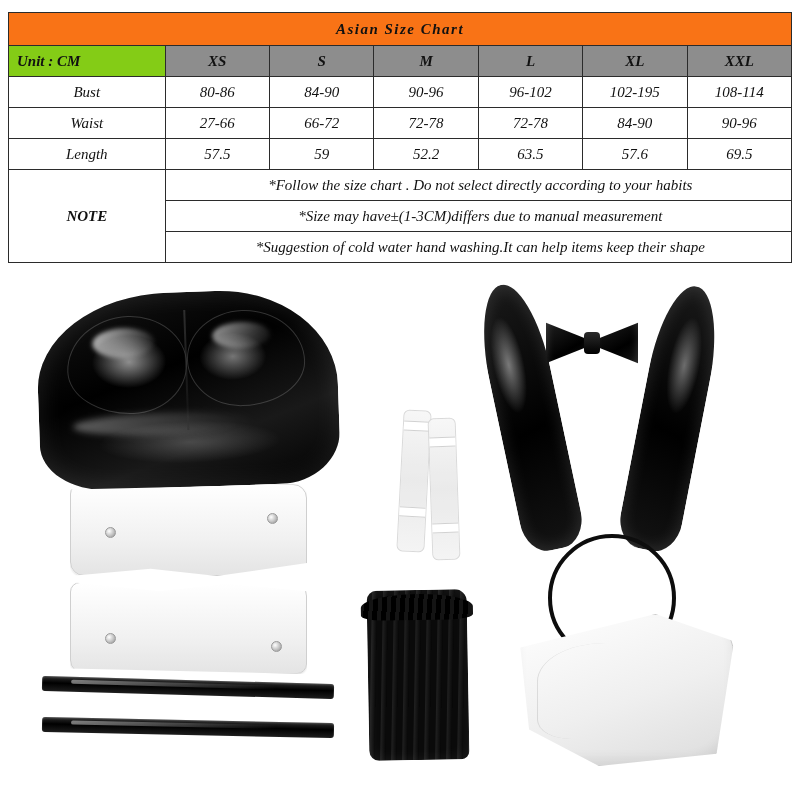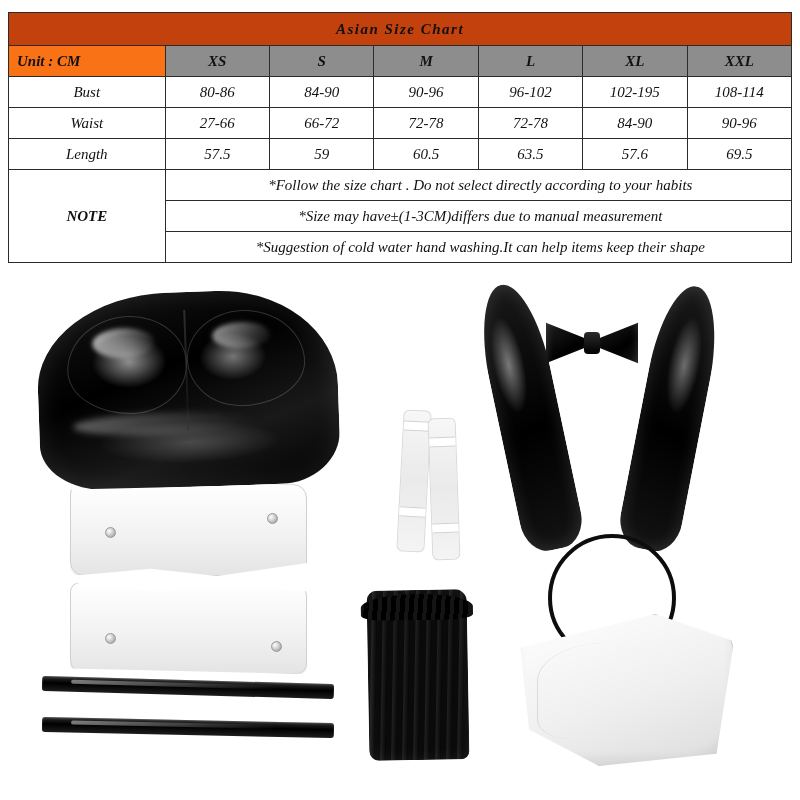--- a/index.html
+++ b/index.html
@@ -23,37 +23,37 @@
   table.size-chart td{
     border:1px solid #2b2b2b;
     text-align:center;
     font-style:italic;
     font-size:15px;
     color:#111;
     height:30px;
     padding:0 2px;
   }
   .title-cell{
-    background:#c2410c;
+    background:#f97316;
     color:#ffffff;
     font-weight:bold;
     font-style:italic;
     font-size:19px;
     letter-spacing:1.5px;
     height:32px !important;
   }
   .hdr{
     background:#8d8d8d;
     color:#ffffff;
     font-weight:bold;
     font-style:italic;
     font-size:15px;
   }
   .hdr-unit{
-    background:#f97316;
+    background:#84cc16;
     color:#ffffff;
     font-weight:bold;
     font-style:italic;
     font-size:15px;
     text-align:left !important;
     padding-left:8px !important;
   }
   .rowlabel{
     font-style:italic;
     font-weight:normal;
@@ -298,21 +298,21 @@
           <td>72-78</td>
           <td>72-78</td>
           <td>84-90</td>
           <td>90-96</td>
         </tr>
 
         <tr>
           <td class="rowlabel">Length</td>
           <td>57.5</td>
           <td>59</td>
-          <td>60.5</td>
+          <td>52.2</td>
           <td>63.5</td>
           <td>57.6</td>
           <td>69.5</td>
         </tr>
 
         <tr>
           <td class="note-label" rowspan="3">NOTE</td>
           <td class="note-text" colspan="6">*Follow the size chart . Do not select directly according to your habits</td>
         </tr>
         <tr>

